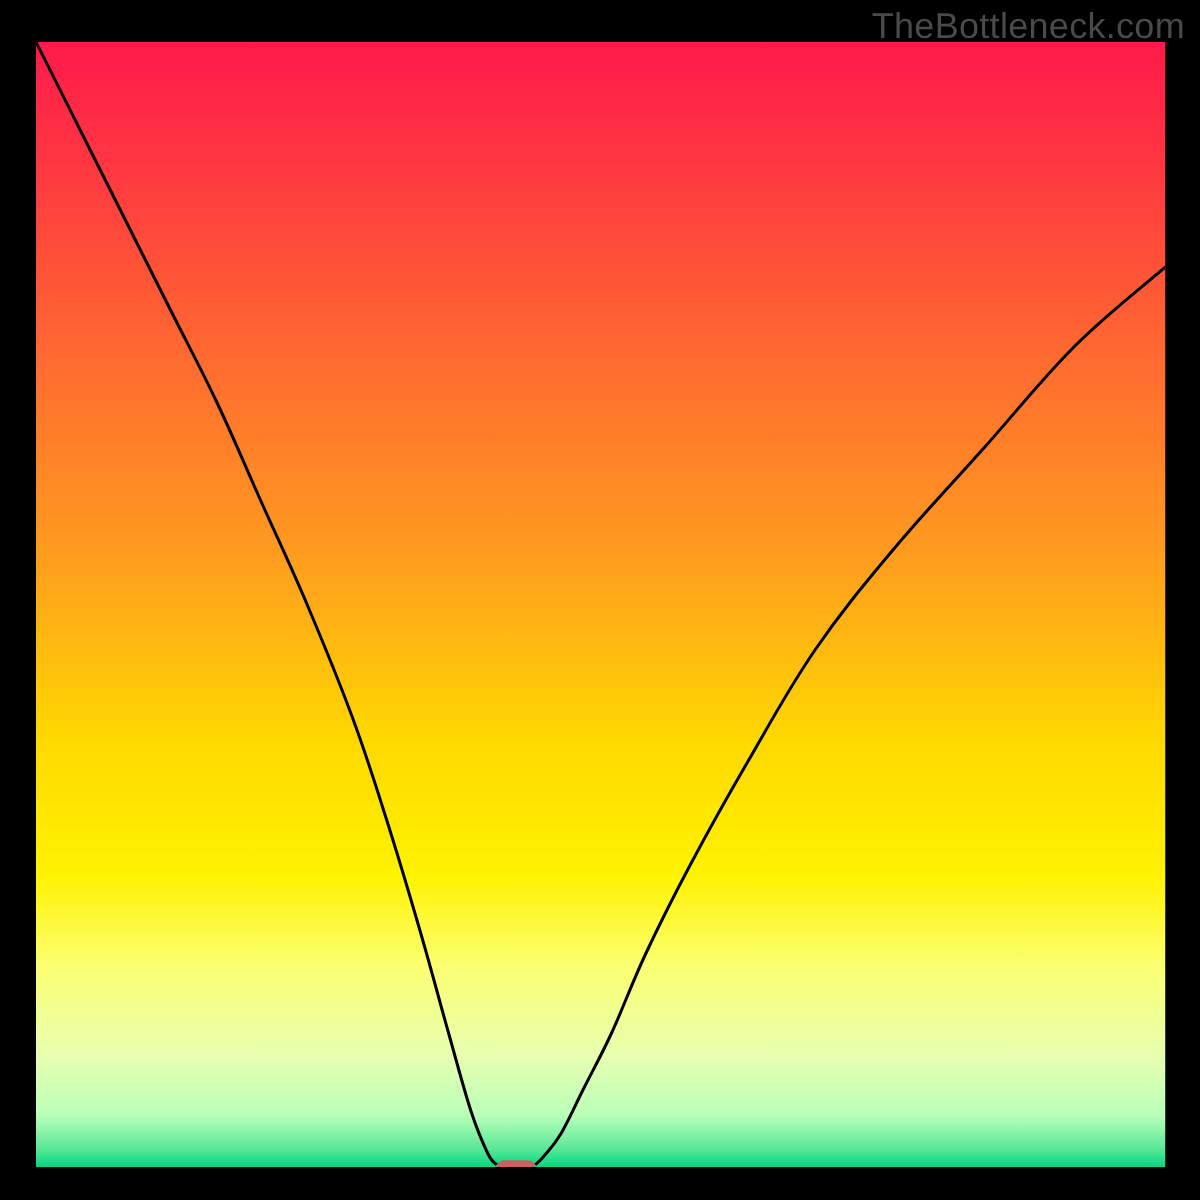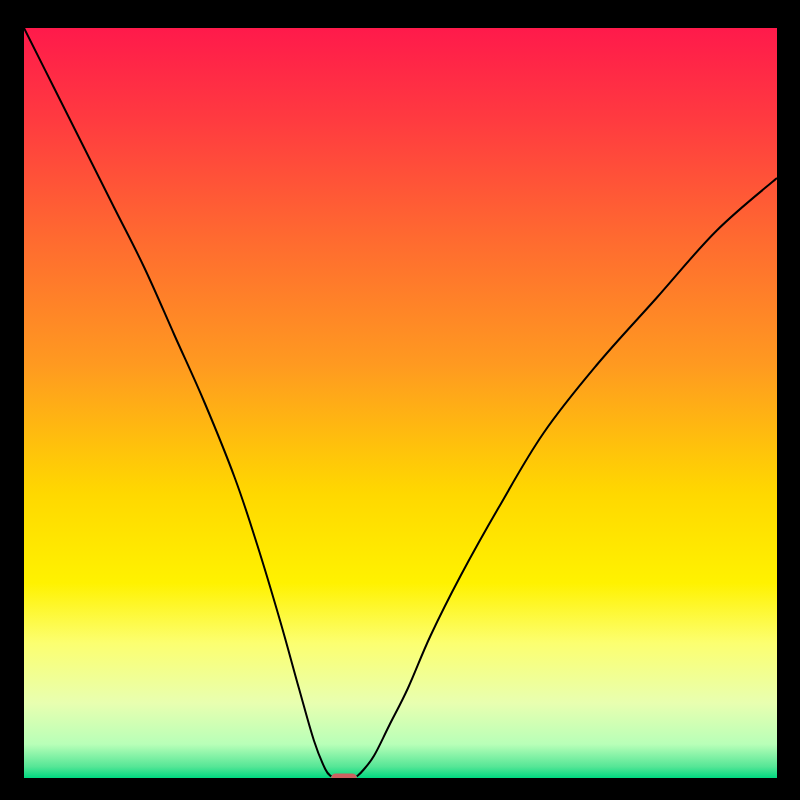--- a/index.html
+++ b/index.html
@@ -38,20 +38,21 @@
     display: block;
     width: 100%;
     height: 100%;
   }
 </style>
 </head>
 <body>
 
 <div class="frame">
 
+  <div class="watermark">TheBottleneck.com</div>
 
   <div class="plot-wrapper">
     <svg viewBox="0 0 100 100" preserveAspectRatio="none">
       <defs>
         <linearGradient id="bg-grad" x1="0" y1="0" x2="0" y2="1">
         <stop offset="0%" stop-color="#ff1a4b"></stop>
             <stop offset="12%" stop-color="#ff3a40"></stop>
             <stop offset="28.000000000000004%" stop-color="#ff6a30"></stop>
             <stop offset="45%" stop-color="#ff9a20"></stop>
             <stop offset="62%" stop-color="#ffd800"></stop>

